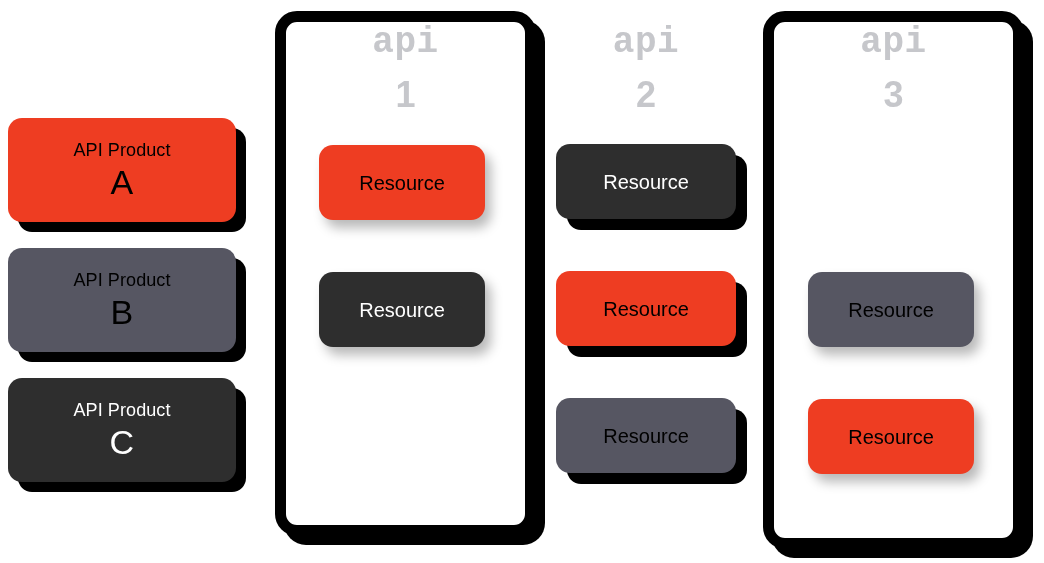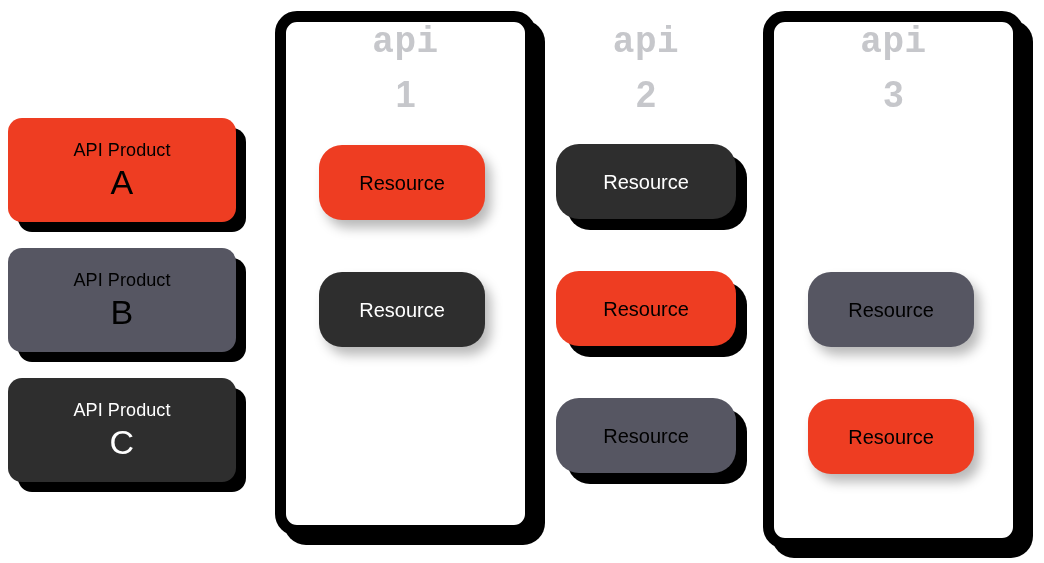--- a/index.html
+++ b/index.html
@@ -83,21 +83,21 @@
   }
   .api-header .api-num {
     font-size: 36px;
     display: block;
     margin-top: 16px;
   }
 
   
   .resource {
     position: absolute;
-    border-radius: 23px;
+    border-radius: 14px;
     box-sizing: border-box;
     display: flex;
     align-items: center;
     justify-content: center;
     font-size: 20px;
     line-height: 1;
   }
   
   .shadow-soft {
     box-shadow: 6px 8px 12px rgba(0,0,0,0.28);

